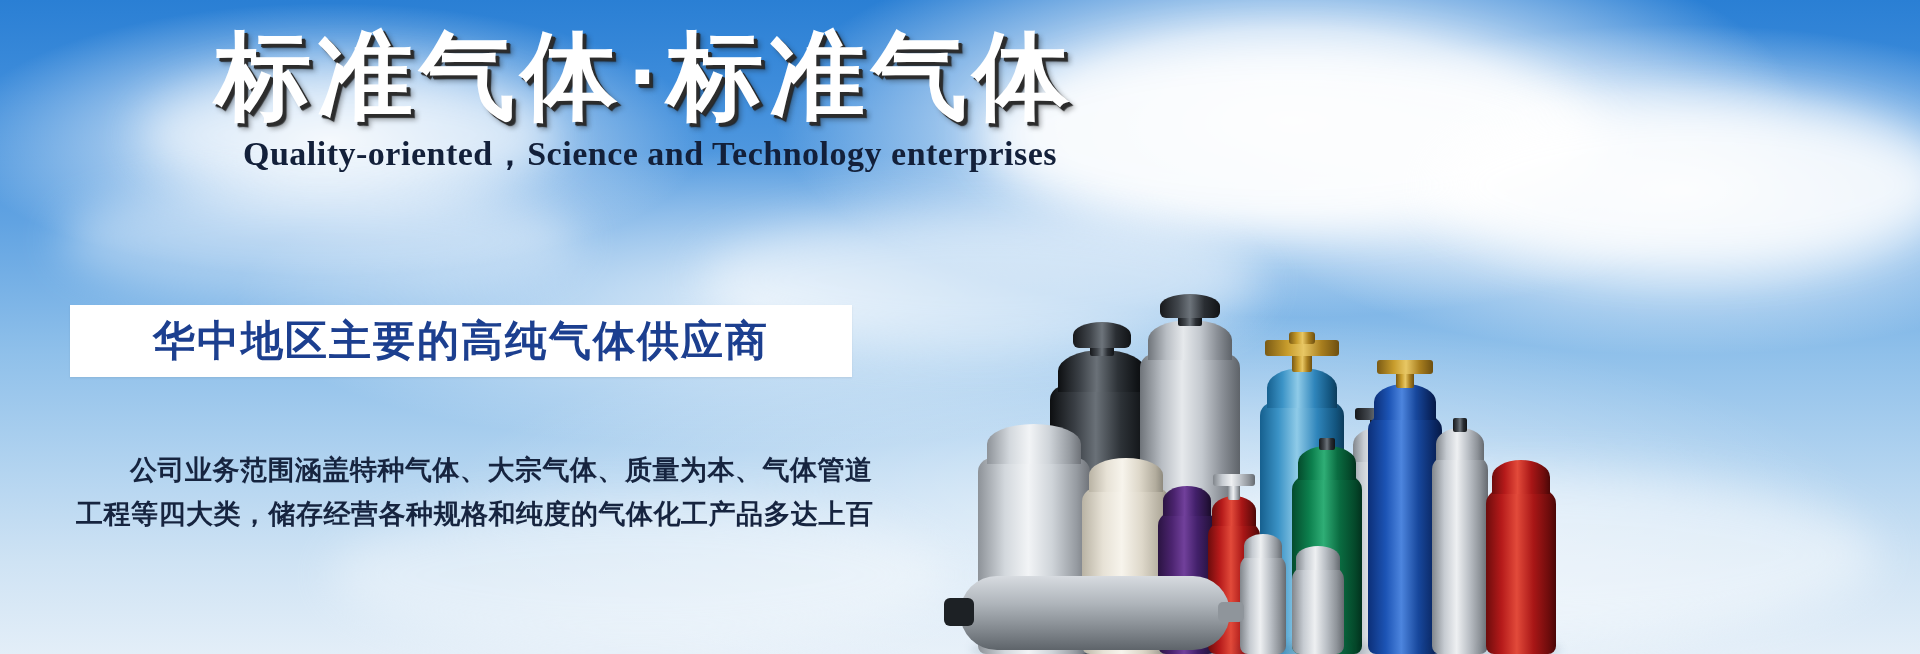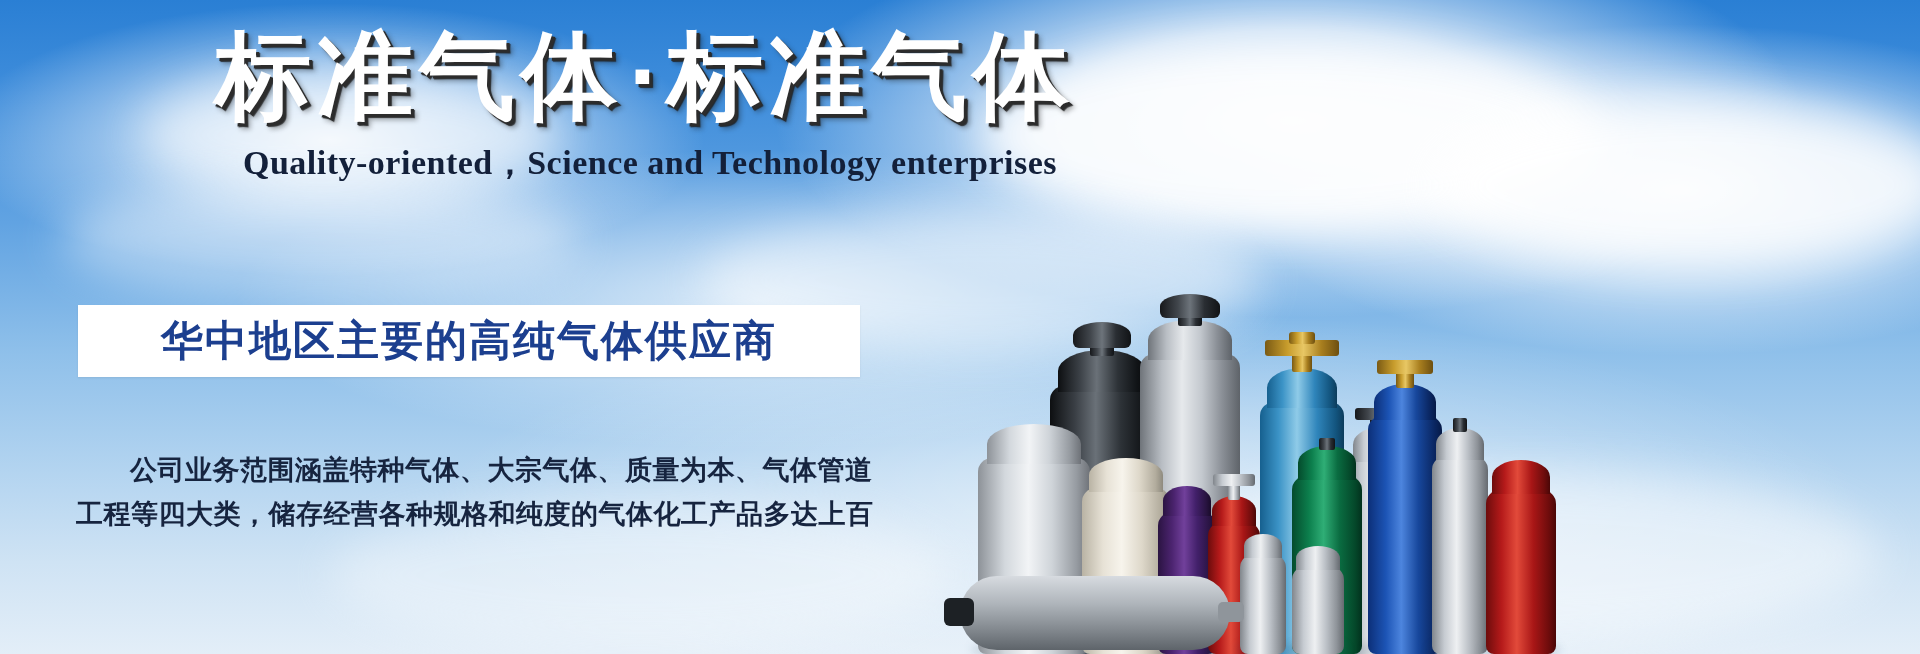--- a/index.html
+++ b/index.html
@@ -37,32 +37,32 @@
     color:#ffffff;
     text-shadow:
        3px 3px 0 #2c2c2c,
        4px 4px 1px rgba(30,30,30,.85),
        6px 6px 5px rgba(20,20,20,.35);
     white-space:nowrap;
   }
   .headline .dot{letter-spacing:0;padding:0 6px;}
 
   .subhead{
-    position:absolute;left:0;top:140px;width:1300px;
+    position:absolute;left:0;top:131px;width:1300px;
     text-align:center;
     font-family:"Liberation Serif","DejaVu Serif",serif;
     font-weight:700;
     font-size:34px;
     letter-spacing:.5px;
     color:#13203a;
     white-space:nowrap;
   }
 
   .tagbox{
-    position:absolute;left:78px;top:305px;
+    position:absolute;left:70px;top:305px;
     width:782px;height:72px;
     background:#ffffff;
     display:flex;align-items:center;justify-content:center;
     box-shadow:0 1px 2px rgba(0,0,0,.08);
   }
   .tagbox .tagtext{
     font-family:"Liberation Sans","DejaVu Sans",sans-serif;
     font-weight:700;
     font-size:42px;
     letter-spacing:2px;

